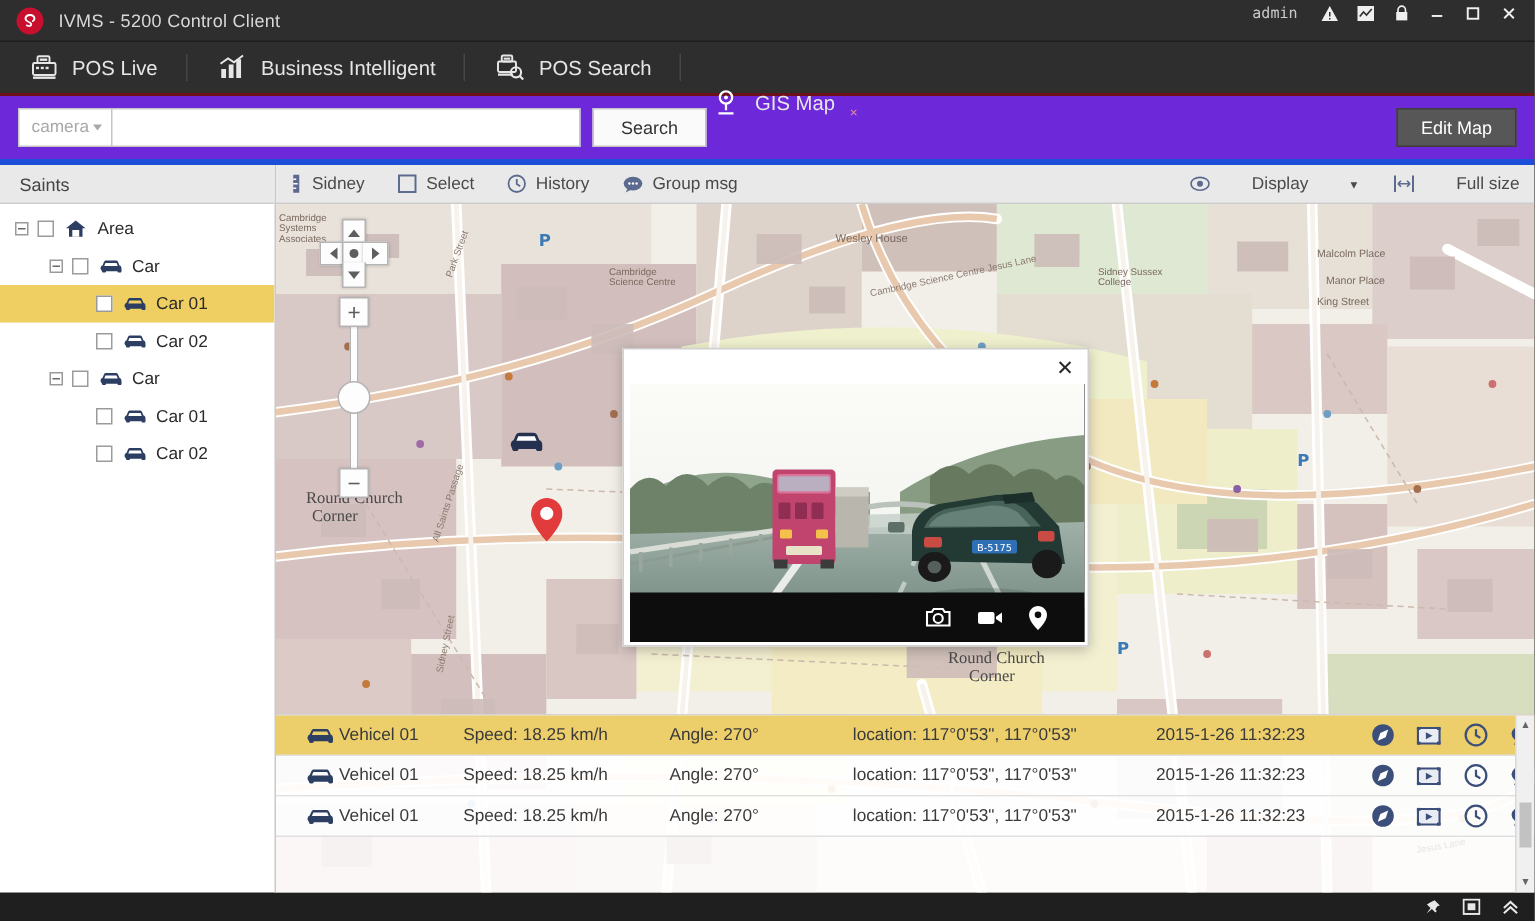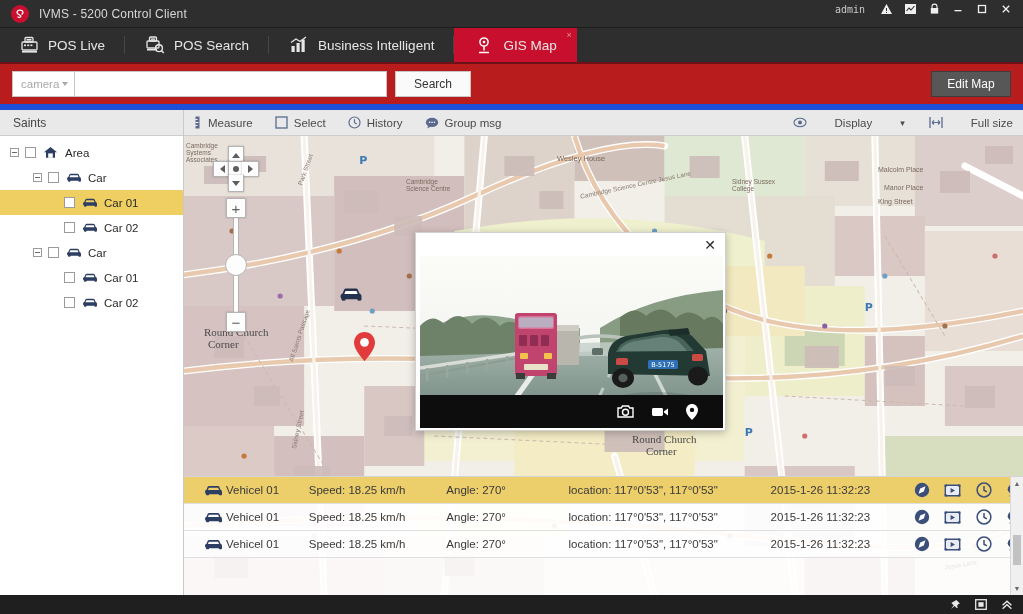--- a/index.html
+++ b/index.html
@@ -48,33 +48,33 @@
   }
   .tab {
     display: flex; align-items: center; gap: 9px;
     padding: 0 20px; color: #e6e6e6; font-size: 13.5px;
     position: relative; cursor: default;
   }
   .tab:not(:last-child)::after {
     content: ""; position: absolute; right: 0; top: 8px; bottom: 8px;
     width: 1px; background: #464646;
   }
-  .tab.active { background: #c8102e; }
+  .tab.active { background: #c8102e; margin-top: 40px; }
   .tab.active::after { display: none; }
   .tab .tab-ico { display: flex; align-items: center; color: #fff; }
   .tab .tab-ico svg { display: block; }
   .tab-close {
     position: absolute; right: 5px; top: 3px;
     font-size: 9px; color: #e48b96; line-height: 1;
   }
 
   
   #searchbar {
-    height: 46px; background: #b91c1c;
-    border-bottom: 6px solid #1d4ed8;
+    height: 46px; background: #6d28d9;
+    border-bottom: 4px solid #1d4ed8;
     display: flex; align-items: center; padding: 0 12px;
   }
   #cam-select {
     width: 62px; height: 26px; background: #fff;
     border: 1px solid #c5c5c5; border-right: none;
     display: flex; align-items: center; justify-content: space-between;
     padding: 0 6px 0 8px; font-size: 11.5px; color: #a8a8a8;
   }
   .caret-dn {
     width: 0; height: 0;
@@ -347,40 +347,40 @@
           <rect x="7.2" y="8.5" width="2" height="1.6" fill="#e6e6e6"></rect>
           <rect x="10.4" y="8.5" width="2" height="1.6" fill="#e6e6e6"></rect>
         <rect x="2" y="15" width="15" height="1.6" fill="#e6e6e6"></rect>
       </svg>
     </span>
     <span>POS Live</span>
   </div>
   <div class="tab">
     <span class="tab-ico">
       <svg width="20" height="18" viewBox="0 0 20 18">
+        <rect x="2.5" y="10" width="3.2" height="6" fill="#e6e6e6"></rect>
+        <rect x="7.5" y="7" width="3.2" height="9" fill="#e6e6e6"></rect>
+        <rect x="12.5" y="3.5" width="3.2" height="12.5" fill="#e6e6e6"></rect>
+        <path d="M2 6.5L7 3l4 2.5 6-4.5" fill="none" stroke="#e6e6e6" stroke-width="1.3"></path>
+      </svg>
+    </span>
+    <span>Business Intelligent</span>
+  </div>
+  <div class="tab">
+    <span class="tab-ico">
+      <svg width="20" height="18" viewBox="0 0 20 18">
         <rect x="2" y="5" width="12" height="7" rx="1" fill="none" stroke="#e6e6e6" stroke-width="1.3"></rect>
         <rect x="4.5" y="1" width="7" height="4" rx="1" fill="none" stroke="#e6e6e6" stroke-width="1.3"></rect>
         <rect x="5.8" y="2.4" width="4.4" height="1.4" fill="#e6e6e6"></rect>
         <rect x="2" y="13" width="10" height="1.5" fill="#e6e6e6"></rect>
         <circle cx="14" cy="12.2" r="3.4" fill="none" stroke="#e6e6e6" stroke-width="1.4"></circle>
         <path d="M16.5 14.7l2.3 2.3" stroke="#e6e6e6" stroke-width="1.5"></path>
       </svg>
     </span>
     <span>POS Search</span>
-  </div>
-  <div class="tab">
-    <span class="tab-ico">
-      <svg width="20" height="18" viewBox="0 0 20 18">
-        <rect x="2.5" y="10" width="3.2" height="6" fill="#e6e6e6"></rect>
-        <rect x="7.5" y="7" width="3.2" height="9" fill="#e6e6e6"></rect>
-        <rect x="12.5" y="3.5" width="3.2" height="12.5" fill="#e6e6e6"></rect>
-        <path d="M2 6.5L7 3l4 2.5 6-4.5" fill="none" stroke="#e6e6e6" stroke-width="1.3"></path>
-      </svg>
-    </span>
-    <span>Business Intelligent</span>
   </div>
   <div class="tab active">
     <span class="tab-ico">
       <svg width="20" height="19" viewBox="0 0 20 19">
         <circle cx="10" cy="6" r="4.1" fill="none" stroke="#fff" stroke-width="1.5"></circle>
         <circle cx="10" cy="6" r="1.3" fill="#fff"></circle>
         <path d="M10 10.2v4.3" stroke="#fff" stroke-width="1.5"></path>
         <path d="M5 16.5h10" stroke="#fff" stroke-width="1.5"></path>
       </svg>
     </span>
@@ -497,21 +497,21 @@
     <div id="maptools">
       <div class="mtool">
         <span class="mt-ico">
           <svg width="8" height="13" viewBox="0 0 8 13">
               <rect x="1.5" y="0.5" width="4" height="12" fill="#5b6a8e"></rect>
               <rect x="1.5" y="3" width="2" height="1" fill="#fff"></rect>
               <rect x="1.5" y="6" width="3" height="1" fill="#fff"></rect>
               <rect x="1.5" y="9" width="2" height="1" fill="#fff"></rect>
             </svg>
         </span>
-        <span>Measure</span>
+        <span>Sidney</span>
       </div>
       <div class="mtool">
         <span class="mt-ico">
           <svg width="13" height="13" viewBox="0 0 13 13">
               <rect x="1" y="1" width="11" height="11" fill="none" stroke="#5b6a8e" stroke-width="1.3"></rect>
             </svg>
         </span>
         <span>Select</span>
       </div>
       <div class="mtool">

